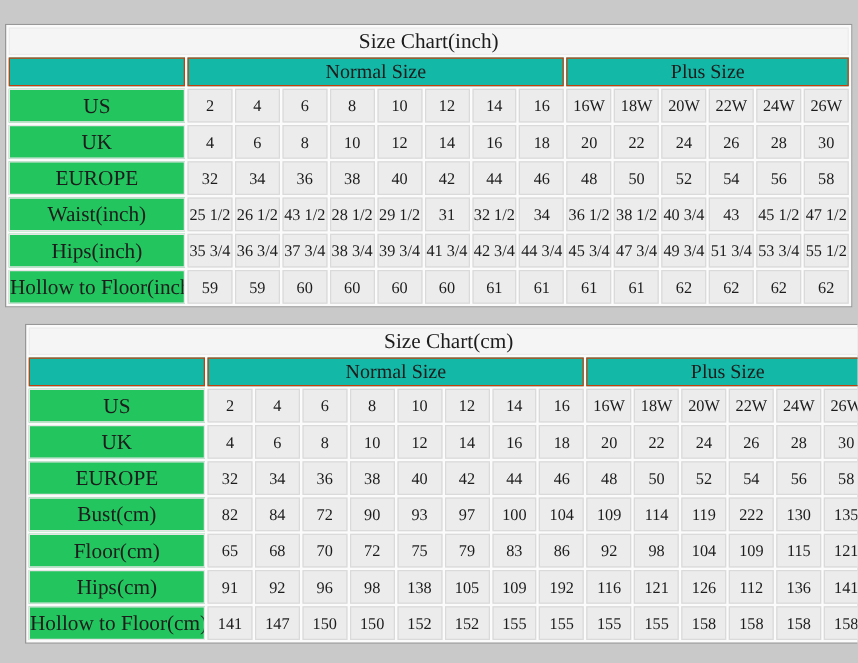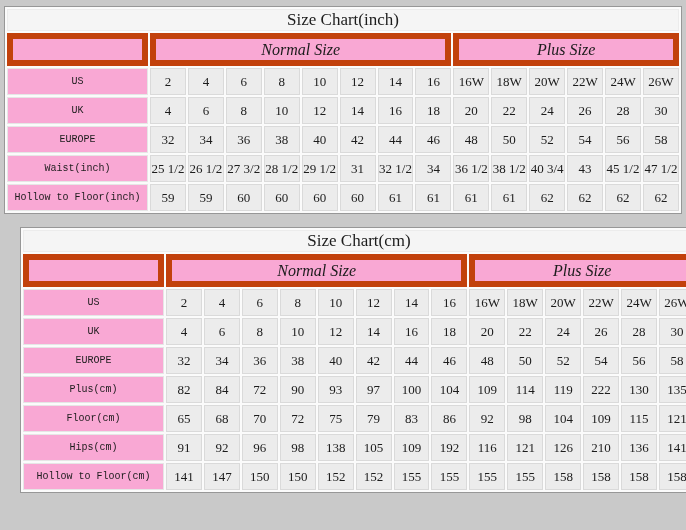--- a/index.html
+++ b/index.html
@@ -10,21 +10,21 @@
     width: 686px;
     height: 530px;
     overflow: hidden;
     background: #c9c9c9;
     font-family: "Liberation Serif", "DejaVu Serif", serif;
   }
   .page {
     width: 686px;
     height: 530px;
     box-sizing: border-box;
-    padding-top: 6px;
+    padding-top: 19px;
   }
   table.size-chart {
     border-collapse: separate;
     border-spacing: 2px;
     table-layout: fixed;
     width: 678px;
     margin: 0 auto;
     background: #fbfbfb;
     border: 1px solid #979797;
   }
@@ -40,32 +40,30 @@
     white-space: nowrap;
     overflow: hidden;
   }
   td.title-cell {
     background: #f5f5f5;
     border: 1px solid #ececec;
     font-size: 17px;
     height: 19px;
   }
   td.group-cell, td.corner-cell {
-    background: #f9a8d4;
-    border: 6px solid #c2410c;
+    background: #14b8a6;
+    border: 1px solid #c2410c;
     font-size: 16px;
     height: 21px;
-    font-style: italic;
   }
   td.label-cell {
-    background: #f9a8d4;
+    background: #22c55e;
     border: 1px solid #e6e6e6;
-    font-size: 10px;
+    font-size: 17px;
     height: 25px;
-    font-family: Liberation Mono, monospace;
   }
   td.value-cell {
     background: #ececec;
     border: 1px solid #dadada;
     font-size: 13px;
     height: 25px;
   }
 </style>
 </head>
 <body>
@@ -147,32 +145,49 @@
             <td class="value-cell">50</td>
             <td class="value-cell">52</td>
             <td class="value-cell">54</td>
             <td class="value-cell">56</td>
             <td class="value-cell">58</td>
           </tr>
           <tr>
             <td class="label-cell">Waist(inch)</td>
             <td class="value-cell">25 1/2</td>
             <td class="value-cell">26 1/2</td>
-            <td class="value-cell">27 3/2</td>
+            <td class="value-cell">43 1/2</td>
             <td class="value-cell">28 1/2</td>
             <td class="value-cell">29 1/2</td>
             <td class="value-cell">31</td>
             <td class="value-cell">32 1/2</td>
             <td class="value-cell">34</td>
             <td class="value-cell">36 1/2</td>
             <td class="value-cell">38 1/2</td>
             <td class="value-cell">40 3/4</td>
             <td class="value-cell">43</td>
             <td class="value-cell">45 1/2</td>
             <td class="value-cell">47 1/2</td>
+          </tr>
+          <tr>
+            <td class="label-cell">Hips(inch)</td>
+            <td class="value-cell">35 3/4</td>
+            <td class="value-cell">36 3/4</td>
+            <td class="value-cell">37 3/4</td>
+            <td class="value-cell">38 3/4</td>
+            <td class="value-cell">39 3/4</td>
+            <td class="value-cell">41 3/4</td>
+            <td class="value-cell">42 3/4</td>
+            <td class="value-cell">44 3/4</td>
+            <td class="value-cell">45 3/4</td>
+            <td class="value-cell">47 3/4</td>
+            <td class="value-cell">49 3/4</td>
+            <td class="value-cell">51 3/4</td>
+            <td class="value-cell">53 3/4</td>
+            <td class="value-cell">55 1/2</td>
           </tr>
           <tr>
             <td class="label-cell">Hollow to Floor(inch)</td>
             <td class="value-cell">59</td>
             <td class="value-cell">59</td>
             <td class="value-cell">60</td>
             <td class="value-cell">60</td>
             <td class="value-cell">60</td>
             <td class="value-cell">60</td>
             <td class="value-cell">61</td>
@@ -260,21 +275,21 @@
             <td class="value-cell">44</td>
             <td class="value-cell">46</td>
             <td class="value-cell">48</td>
             <td class="value-cell">50</td>
             <td class="value-cell">52</td>
             <td class="value-cell">54</td>
             <td class="value-cell">56</td>
             <td class="value-cell">58</td>
           </tr>
           <tr>
-            <td class="label-cell">Plus(cm)</td>
+            <td class="label-cell">Bust(cm)</td>
             <td class="value-cell">82</td>
             <td class="value-cell">84</td>
             <td class="value-cell">72</td>
             <td class="value-cell">90</td>
             <td class="value-cell">93</td>
             <td class="value-cell">97</td>
             <td class="value-cell">100</td>
             <td class="value-cell">104</td>
             <td class="value-cell">109</td>
             <td class="value-cell">114</td>
@@ -306,21 +321,21 @@
             <td class="value-cell">92</td>
             <td class="value-cell">96</td>
             <td class="value-cell">98</td>
             <td class="value-cell">138</td>
             <td class="value-cell">105</td>
             <td class="value-cell">109</td>
             <td class="value-cell">192</td>
             <td class="value-cell">116</td>
             <td class="value-cell">121</td>
             <td class="value-cell">126</td>
-            <td class="value-cell">210</td>
+            <td class="value-cell">112</td>
             <td class="value-cell">136</td>
             <td class="value-cell">141</td>
           </tr>
           <tr>
             <td class="label-cell">Hollow to Floor(cm)</td>
             <td class="value-cell">141</td>
             <td class="value-cell">147</td>
             <td class="value-cell">150</td>
             <td class="value-cell">150</td>
             <td class="value-cell">152</td>

